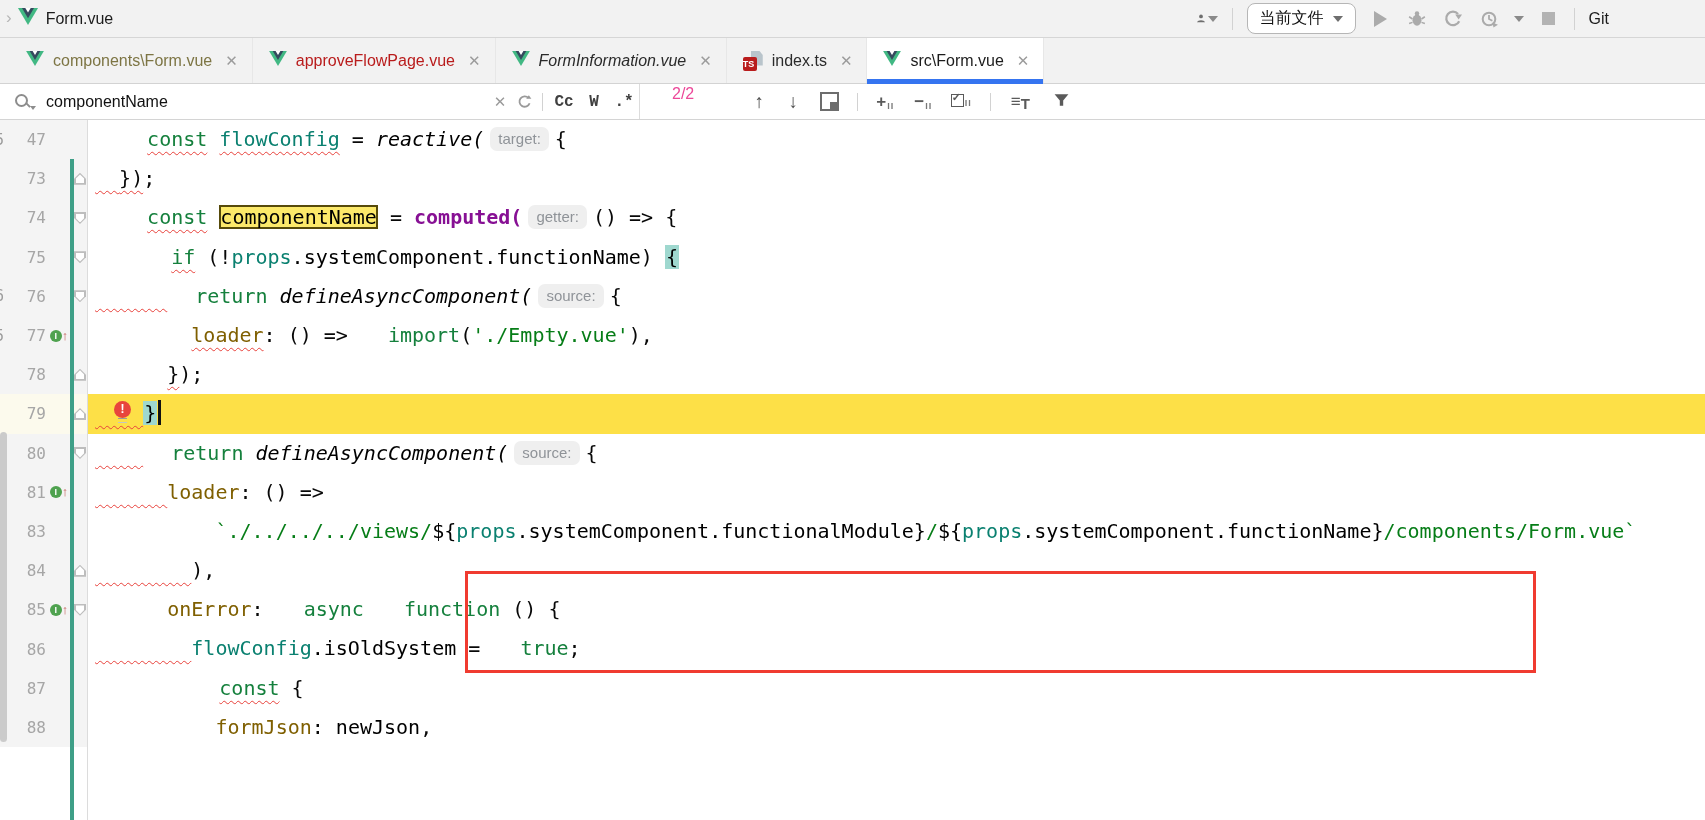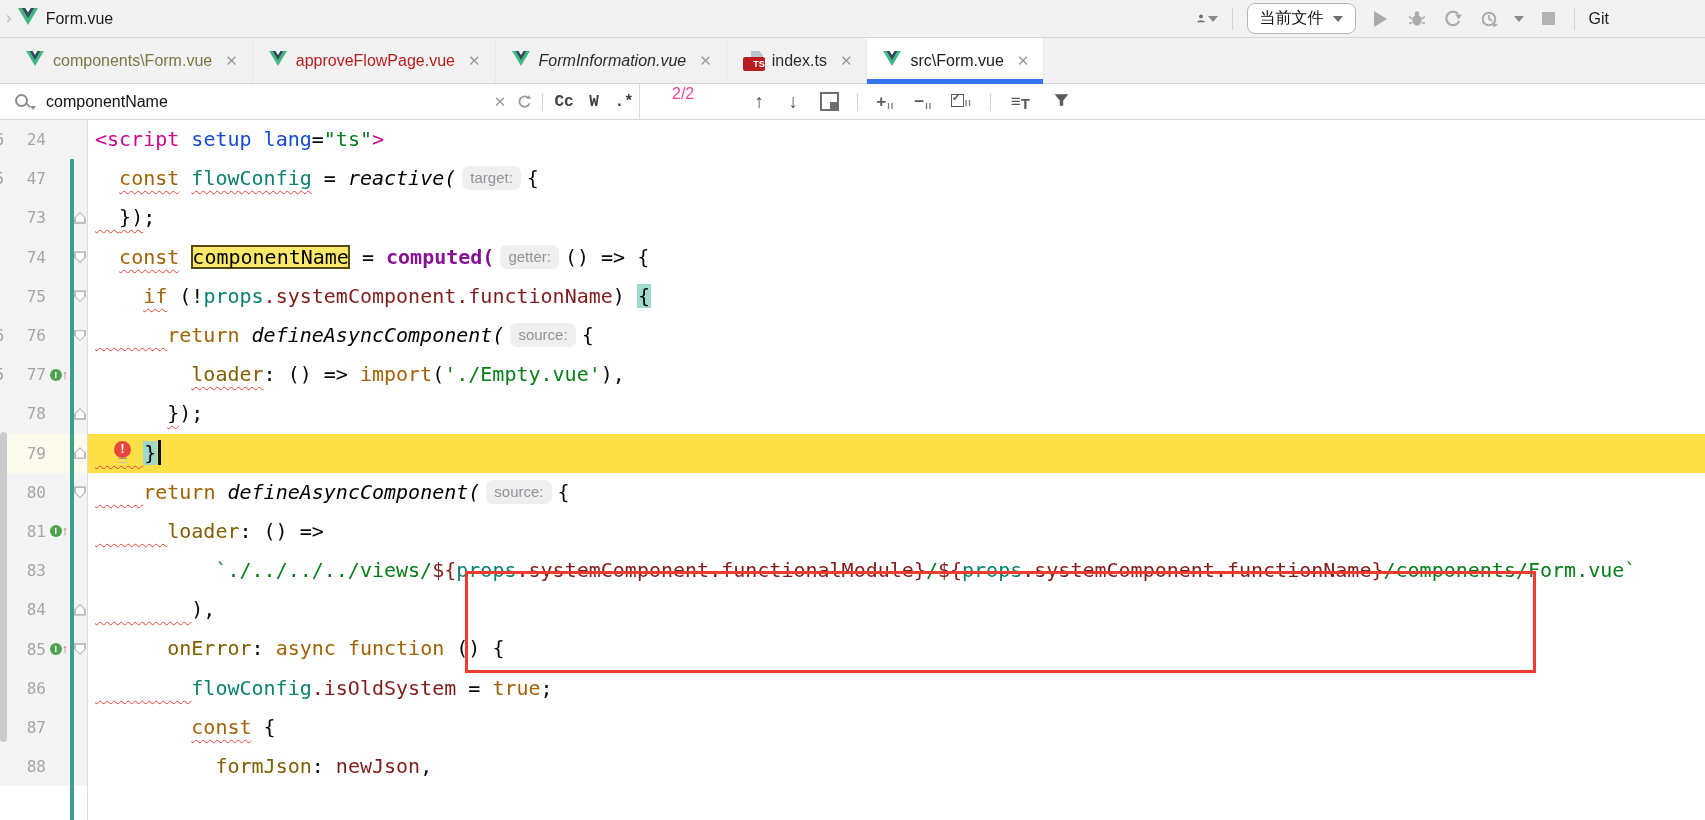--- a/index.html
+++ b/index.html
@@ -20,22 +20,22 @@
   #titlebar .git{font-size:16px;color:#1c1c1c;}
   
   #tabbar{position:relative;height:46px;background:#f2f2f2;border-bottom:1px solid #d3d3d3;display:flex;align-items:stretch;padding-left:10px;}
   .tab{position:relative;display:flex;align-items:center;gap:9px;padding:0 14px 0 16px;font-size:16px;color:#2b2b2b;
     border-right:1px solid #e7e7e7;cursor:default;}
   .tab.active{background:#fff;}
   .tab.active::after{content:"";position:absolute;left:0;right:0;bottom:-1px;height:5px;background:#3574f0;}
   .tab .close{color:#9b9b9b;font-size:15px;margin-left:4px;}
   .ts-ic{position:relative;width:20px;height:20px;}
   .ts-ic .sheet{position:absolute;right:0;top:0;width:12px;height:15px;background:#b9c4cb;clip-path:polygon(0 0,70% 0,100% 30%,100% 100%,0 100%);}
-  .ts-ic .badge{position:absolute;left:0;bottom:0;width:22px;height:14px;background:#b91c1c;border-radius:2px;color:#fff;
-    font-size:9px;font-weight:bold;line-height:14px;text-align:right;}
+  .ts-ic .badge{position:absolute;left:0;bottom:0;width:14px;height:14px;background:#b91c1c;border-radius:2px;color:#fff;
+    font-size:9px;font-weight:bold;line-height:14px;text-align:left;}
   
   #findbar{height:36px;background:#fff;border-bottom:1px solid #d4d4d4;display:flex;align-items:center;}
   .ffield{display:flex;align-items:center;height:100%;width:640px;border-right:1px solid #dcdcdc;padding-left:14px;box-sizing:border-box;}
   .mag{position:relative;width:18px;height:18px;margin-right:4px;}
   .mag .lens{position:absolute;left:1px;top:1px;width:9px;height:9px;border:2px solid #8d8d8d;border-radius:50%;}
   .mag .stem{position:absolute;left:11px;top:11px;width:6px;height:2px;background:#8d8d8d;transform:rotate(45deg);}
   .mag .dd{position:absolute;right:-4px;bottom:1px;width:0;height:0;border-left:3.5px solid transparent;border-right:3.5px solid transparent;border-top:4px solid #8d8d8d;}
   .query{font-size:16px;color:#111;margin-left:10px;flex:1;}
   .fico{color:#9a9a9a;font-size:15px;display:inline-flex;align-items:center;justify-content:center;width:24px;height:24px;}
   .toggle{color:#404040;font-size:16px;font-weight:bold;width:30px;text-align:center;font-family:Liberation Mono, monospace;}
@@ -60,22 +60,22 @@
   .art{position:absolute;left:-5px;top:50%;transform:translateY(-50%);font-family:"DejaVu Sans Mono",monospace;font-size:15px;color:#9c9c9c;}
   .fold{position:relative;width:12px;height:12px;}
   .fold .o{position:absolute;inset:0;background:#bdbdbd;}
   .fold .i2{position:absolute;inset:1.6px;background:#fff;}
   .fold.down .o,.fold.down .i2{clip-path:polygon(0 0,100% 0,100% 50%,50% 100%,0 50%);}
   .fold.up .o,.fold.up .i2{clip-path:polygon(50% 0,100% 50%,100% 100%,0 100%,0 50%);}
   .gi{display:inline-flex;align-items:center;}
   .gi .dot{width:12px;height:12px;border-radius:50%;background:#4fa24f;color:#fff;font:bold 9px/12px "Liberation Sans",sans-serif;text-align:center;font-style:normal;}
   .gi .ar{color:#c05a55;font-size:13px;font-weight:bold;font-style:normal;margin-left:0px;line-height:10px;}
   pre.code{position:relative;margin:0;padding:0 0 0 7px;font-family:"DejaVu Sans Mono",monospace;font-size:20px;line-height:39.2px;flex:1;}
-  .tk-kw{color:#a16207;} .tk-tag{color:#d2068c;} .tk-attr{color:#174ad4;} .tk-str{color:#067d17;}
-  .tk-var{color:#0a8070;} .tk-prop{color:#7f1d1d;text-align:center;} .tk-call{color:#871094;font-weight:bold;}
+  .tk-kw{color:#15803d;margin-left:28px;} .tk-tag{color:#d2068c;} .tk-attr{color:#174ad4;} .tk-str{color:#067d17;}
+  .tk-var{color:#0a8070;} .tk-prop{color:#000000;text-align:center;} .tk-call{color:#871094;font-weight:bold;}
   .tk-fn{color:#000;font-style:italic;} .tk-key{color:#7f5f00;} .tk-pl{color:#080808;} .tk-ws{color:#000;}
   .sq{text-decoration:underline;text-decoration-style:wavy;text-decoration-color:#e8413b;text-decoration-thickness:1px;text-underline-offset:5px;}
   .tk-match{background:#fce96a;box-shadow:inset 0 0 0 2px #564a0a;padding:0 1px;}
   .tk-brace{background:#9fd8cf;padding:0 1px;}
   .hint{display:inline-block;background:#efefef;color:#8f9398;border-radius:7px;font-family:"Liberation Sans",sans-serif;
     font-size:15px;line-height:21px;padding:1px 8px 2px;margin:0 6px;vertical-align:2px;}
   .caret{display:inline-block;width:2.5px;height:25px;background:#111;vertical-align:-5px;margin-left:1px;}
   .bulb{position:absolute;left:26px;top:7px;width:17px;height:17px;border-radius:50%;background:#e8453c;color:#fff;
     font:bold 12px/17px "Liberation Sans",sans-serif;text-align:center;z-index:3;}
   .bulb:after{content:"";position:absolute;left:4px;right:4px;bottom:-5px;height:3px;border-top:1.5px solid #9a9a9a;border-bottom:1px solid #c4c4c4;}
@@ -229,29 +229,20 @@
     <svg width="17" height="16" viewBox="0 0 16 15">
         <path d="M1.5 2 L14.5 2 L9.6 8 L9.6 13 L6.4 13 L6.4 8 Z" fill="#5a5a5a"></path>
       </svg>
   </span>
 </div>
 
 <div id="editor">
   <div id="rows">
       <div class="row">
         <div class="gut">
-          <span class="art">6</span>
-          <span class="lnum">24</span>
-          <span class="gslot"></span>
-          <span class="fslot"></span>
-        </div>
-        <pre class="code"><span class="tk-tag">&lt;script</span><span class="tk-pl"> </span><span class="tk-attr">setup</span><span class="tk-pl"> </span><span class="tk-attr">lang</span><span class="tk-pl">=</span><span class="tk-str">"ts"</span><span class="tk-tag">&gt;</span></pre>
-      </div>
-      <div class="row">
-        <div class="gut">
           <span class="art">5</span>
           <span class="lnum">47</span>
           <span class="gslot"></span>
           <span class="fslot"></span>
         </div>
         <pre class="code"><span class="tk-ws">  </span><span class="tk-kw sq">const</span><span class="tk-pl"> </span><span class="tk-var sq">flowConfig</span><span class="tk-pl"> = </span><span class="tk-fn">reactive(</span><span class="hint">target:</span><span class="tk-pl">{</span></pre>
       </div>
       <div class="row">
         <div class="gut">
           <span class="lnum">73</span>

